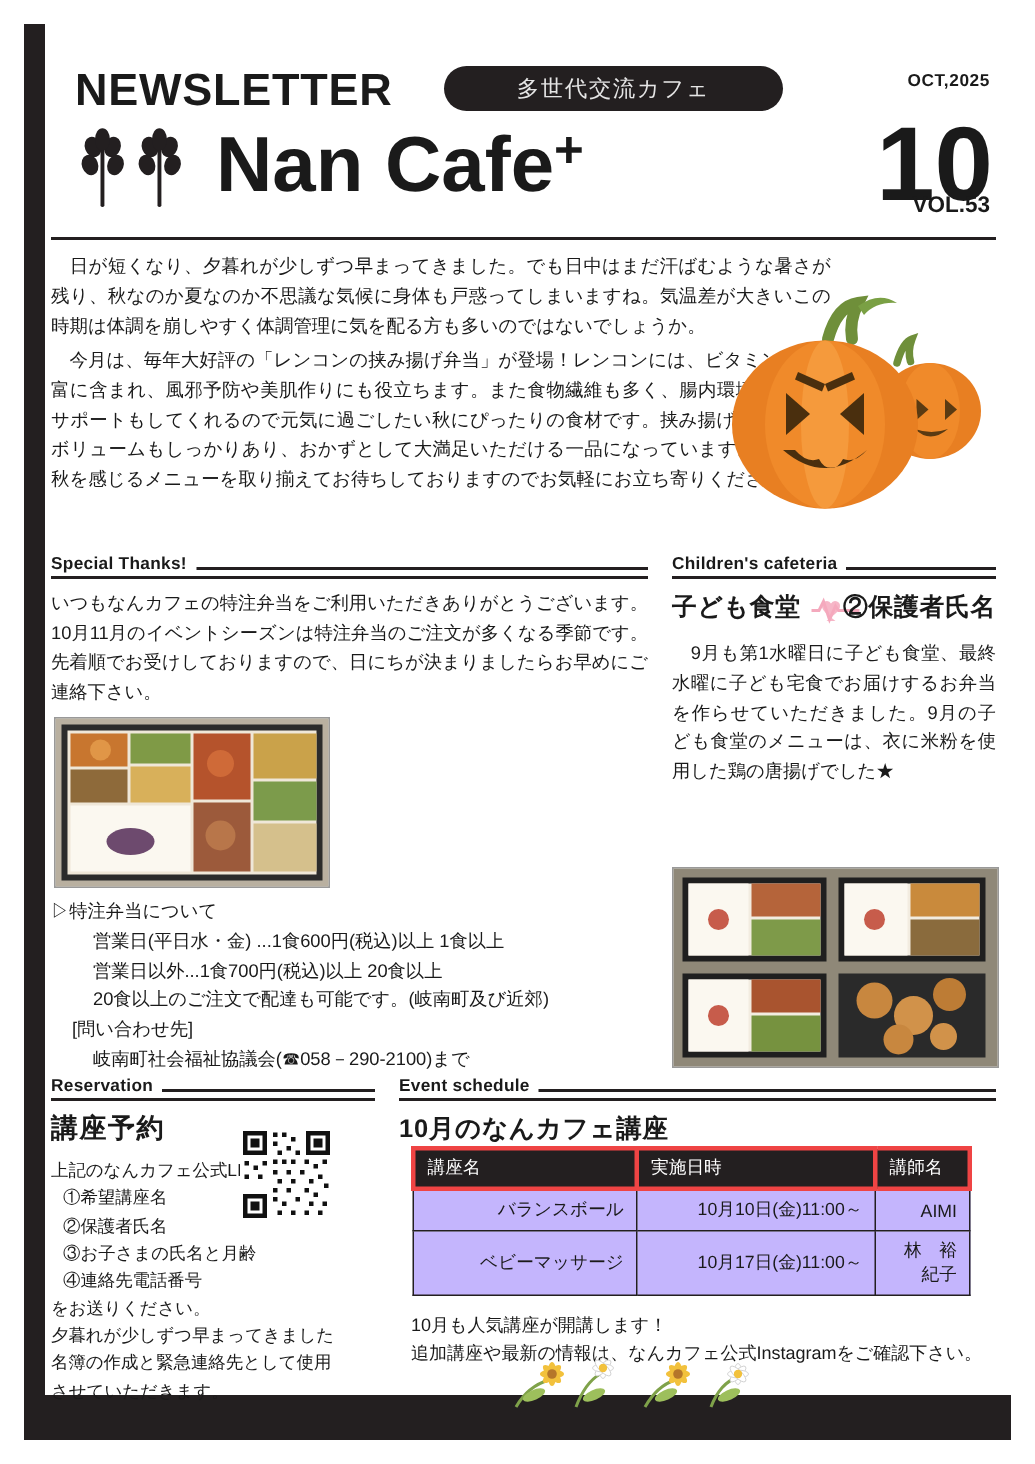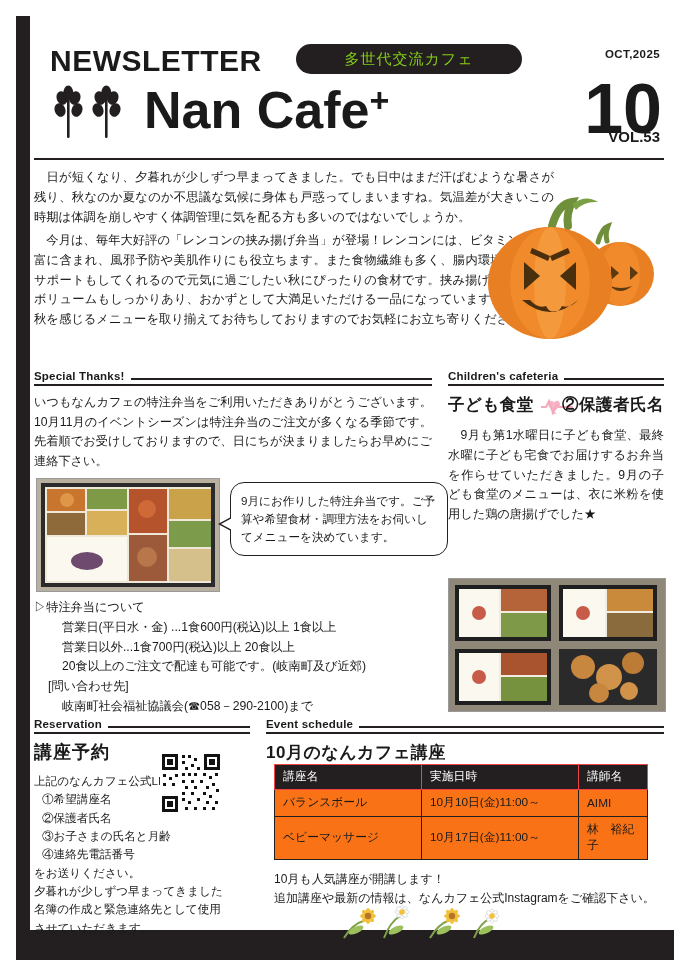--- a/index.html
+++ b/index.html
@@ -52,21 +52,21 @@
     font-weight: bold;
     letter-spacing: 0.5px;
     color: #1a1a1a;
   }
   .pill {
     position: absolute;
     left: 262px; top: 22px;
     width: 226px; height: 30px;
     background: #231f20;
     border-radius: 16px;
-    color: #84cc16;
+    color: #e5e5e5;
     font-size: 15px;
     display: flex;
     align-items: center;
     justify-content: center;
     letter-spacing: 1px;
   }
   .brand {
     position: absolute;
     left: 110px; top: 58px;
     font-size: 52px;
@@ -305,26 +305,27 @@
     width: 374px;
     margin-left: 8px;
     font-size: 11.8px;
   }
   table.sched th {
     background: #231f20;
     color: #ffffff;
     font-weight: normal;
     text-align: left;
     padding: 4px 8px;
-    border: 1px solid #ef4444;
+    border: 3px solid #ef4444;
   }
   table.sched td {
     padding: 5px 8px;
     border: 1px solid #231f20;
-    background: #f97316;
+    background: #c4b5fd;
+    text-align: right;
   }
   .event-note {
     margin-left: 8px;
     margin-top: 10px;
     font-size: 12px;
     line-height: 1.6;
   }
   .flowers {
     position: absolute;
     left: 300px; top: 182px;
@@ -435,23 +436,20 @@
             <rect x="132" y="10" width="42" height="30" fill="#caa24a"></rect>
             <rect x="132" y="42" width="42" height="26" fill="#7c9b4b"></rect>
             <rect x="92" y="56" width="38" height="46" fill="#9c5a3b"></rect>
             <rect x="132" y="70" width="42" height="32" fill="#d5c08c"></rect>
             <circle cx="30" cy="21" r="7" fill="#e09647"></circle>
             <circle cx="110" cy="30" r="9" fill="#cf6a38"></circle>
             <circle cx="110" cy="78" r="10" fill="#b8764a"></circle>
           </svg>
         </div>
 
-        <div class="speech">
-          <span>9月にお作りした特注弁当です。ご予算や希望食材・調理方法をお伺いしてメニューを決めています。</span>
-        </div>
 
         <div class="order-info">
           <div>▷特注弁当について</div>
           <div class="ind2">営業日(平日水・金)  ...1食600円(税込)以上 1食以上</div>
           <div class="ind2">営業日以外...1食700円(税込)以上 20食以上</div>
           <div class="ind2">20食以上のご注文で配達も可能です。(岐南町及び近郊)</div>
           <div class="ind1">[問い合わせ先]</div>
           <div class="ind2">岐南町社会福祉協議会(☎058－290-2100)まで</div>
         </div>
       </div>

